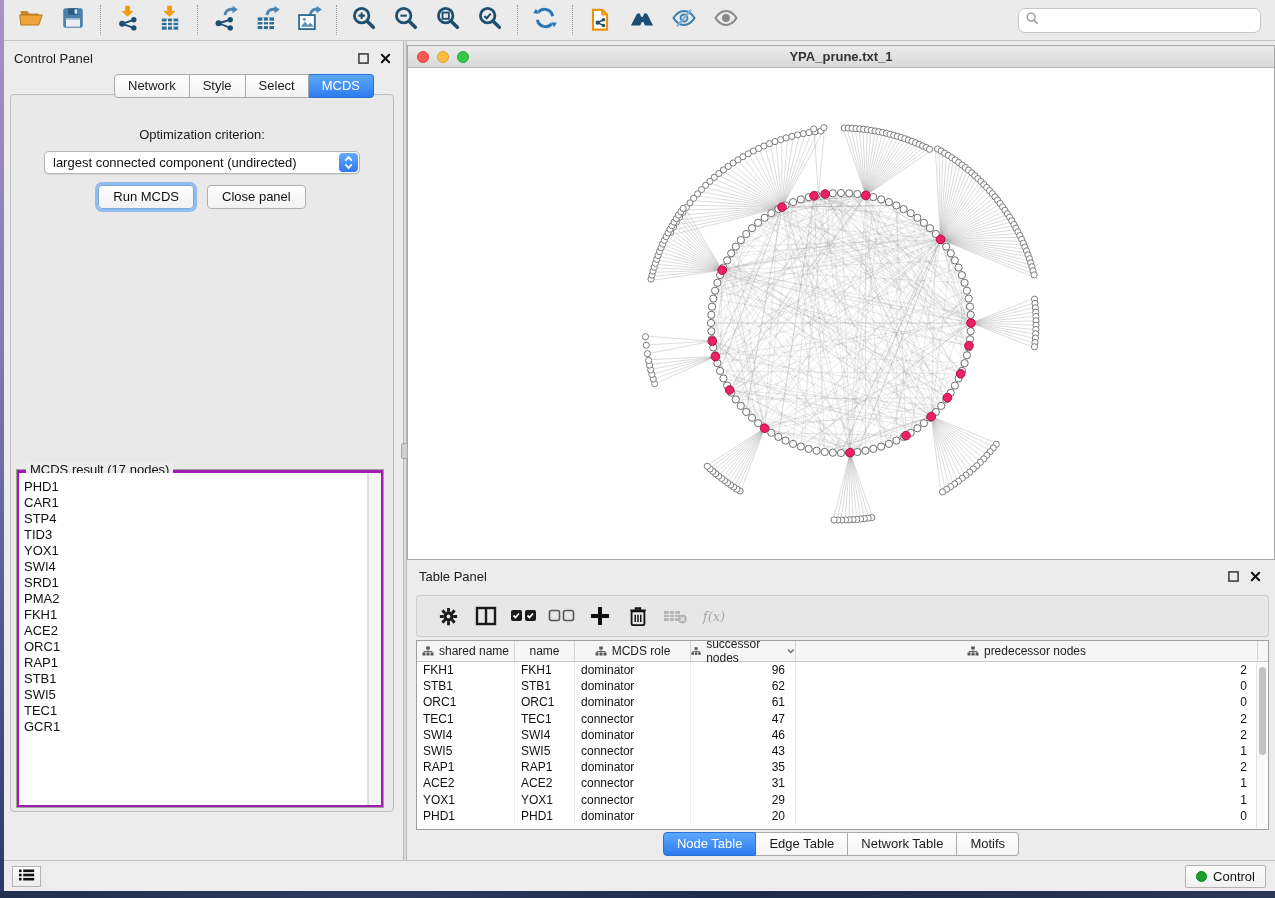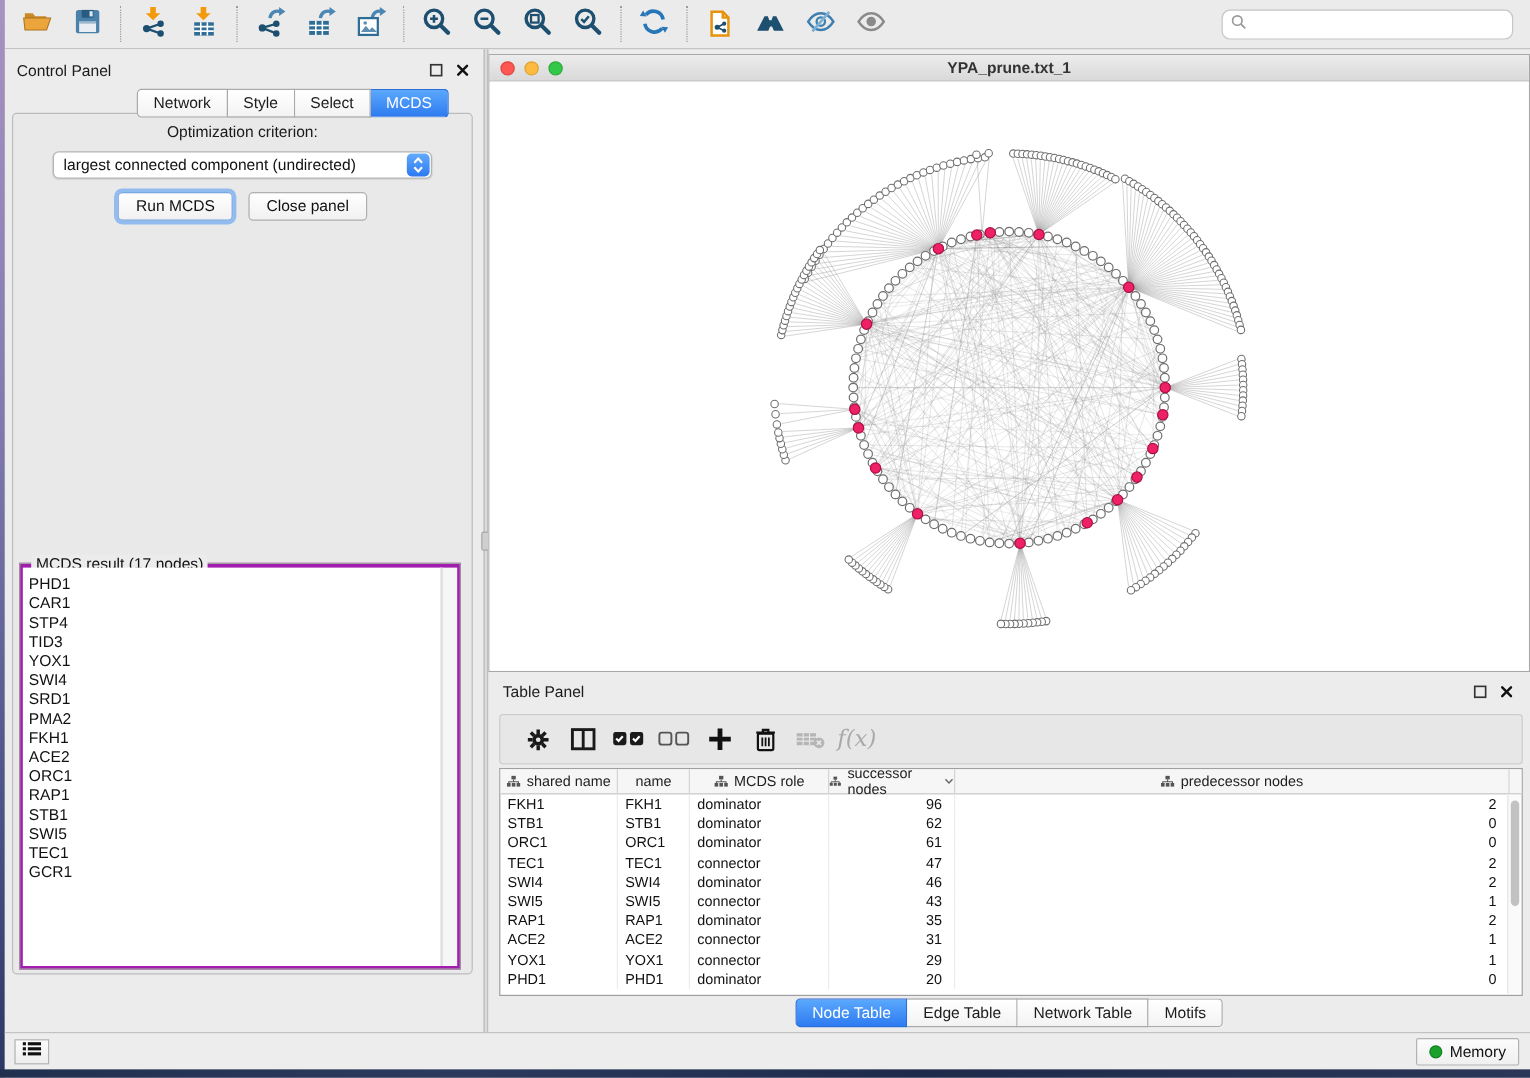--- a/index.html
+++ b/index.html
@@ -33,21 +33,21 @@
   .seg-tab { font-size:13px; color:#1c1c1c; background:linear-gradient(#ffffff,#f3f3f3);
     border:1px solid #a9a9a9; border-left:none; padding:3px 13px 4px 13px; cursor:default; }
   .seg-tab:first-child { border-left:1px solid #a9a9a9; border-radius:4px 0 0 4px; }
   .seg-tab:last-child { border-radius:0 4px 4px 0; }
   .seg-tab.active { background:linear-gradient(#5ba8fd,#2e7bf1); color:#fff; border-color:#2a6fd8; }
 
   .cp-tabs { position:absolute; left:74px; top:33px; z-index:3;margin-left:36px; }
   .cp-body { position:absolute; left:6px; right:9px; top:53px; bottom:48px;
     background:#e9e9e9; border:1px solid #bcbcbc; border-radius:4px; }
 
-  .opt-label { margin-top:7px; text-align:center; font-size:13px; color:#1a1a1a; }
+  .opt-label { margin-top:32px; text-align:center; font-size:13px; color:#1a1a1a; }
   .dropdown { position:relative; margin:9px auto 0 auto; width:316px; height:23px; background:#fff;
     border:1px solid #b4b4b4; border-radius:5px; display:flex; align-items:center; padding-left:8px;
     box-shadow:0 1px 1px rgba(0,0,0,.08); }
   .dropdown .dd-text { font-size:13px; color:#111; }
   .dd-step { position:absolute; right:1px; top:1px; width:19px; height:19px; border-radius:4px;
     background:linear-gradient(#62abfd,#2d79f0); display:flex; flex-direction:column; align-items:center; justify-content:center; }
   .btn-row { margin-top:11px; display:flex; justify-content:center; gap:13px; }
   .mac-btn { font-size:13px; color:#111; background:linear-gradient(#ffffff,#f1f1f1);
     border:1px solid #b0b0b0; border-radius:4px; padding:3px 14px 4px 14px; font-family:"Liberation Sans",sans-serif; }
   .mac-btn.focused { box-shadow:0 0 0 3px rgba(100,165,245,.65); border-color:#7aa8e0; }
@@ -81,21 +81,21 @@
   .light.green { background:#34c84a; border:1px solid #2aab38; }
   .net-title { position:absolute; left:0; right:0; text-align:center; font-size:13px; font-weight:bold; color:#333; }
   .net-canvas { position:absolute; left:0; top:22px; right:0; bottom:0; background:#fff; }
 
   
   .table-panel { position:absolute; left:403px; top:560px; right:0; height:300px; background:#ececec; }
   .tp-head { position:absolute; left:12px; top:7px; right:12px; height:18px; display:flex; align-items:center; }
   .tp-toolbar { position:absolute; left:9px; right:6px; top:35px; height:42px; background:#e7e7e7;
     border:1px solid #cdcdcd; border-radius:3px; display:flex; align-items:center; padding-left:12px; gap:0; }
   .tpi { width:38px; height:30px; display:flex; align-items:center; justify-content:center; }
-  .fx { font-family:"DejaVu Serif", serif; font-style:italic; font-size:19px; color:#a9a9a9; }
+  .fx { font-family:"DejaVu Serif", serif; font-style:italic; font-size:13px; color:#a9a9a9; }
 
   .grid-wrap { position:absolute; left:9px; right:6px; top:80px; height:190px; background:#fff;
     border:1px solid #9f9f9f; overflow:hidden; }
   .grid-header { display:flex; height:21px; background:#f6f6f6; border-bottom:1px solid #c9c9c9; }
   .gh-cell { display:flex; align-items:center; justify-content:center; gap:5px; font-size:12px; color:#222;
     border-right:1px solid #d4d4d4; height:100%; }
   .grid-row { display:flex; height:16.2px; }
   .g-cell { font-size:12px; color:#111; border-right:1px solid #ececec; height:100%; line-height:16px;
     padding:0 6px; white-space:nowrap; overflow:hidden; }
   .g-cell.num { text-align:right; padding-right:10px; }
@@ -1349,16 +1349,16 @@
               <rect x="5.2" y="1.5" width="11" height="2.6"></rect>
               <rect x="1" y="5.7" width="2.6" height="2.6"></rect>
               <rect x="5.2" y="5.7" width="11" height="2.6"></rect>
               <rect x="1" y="9.9" width="2.6" height="2.6"></rect>
               <rect x="5.2" y="9.9" width="11" height="2.6"></rect>
             </g>
           </svg></span>
     </div>
     <div class="memory-btn">
       <span class="mem-dot"></span>
-      <span class="memory-label">Memory</span>
+      <span class="memory-label">Control</span>
     </div>
   </div>
 </div>
 
 </body></html>

